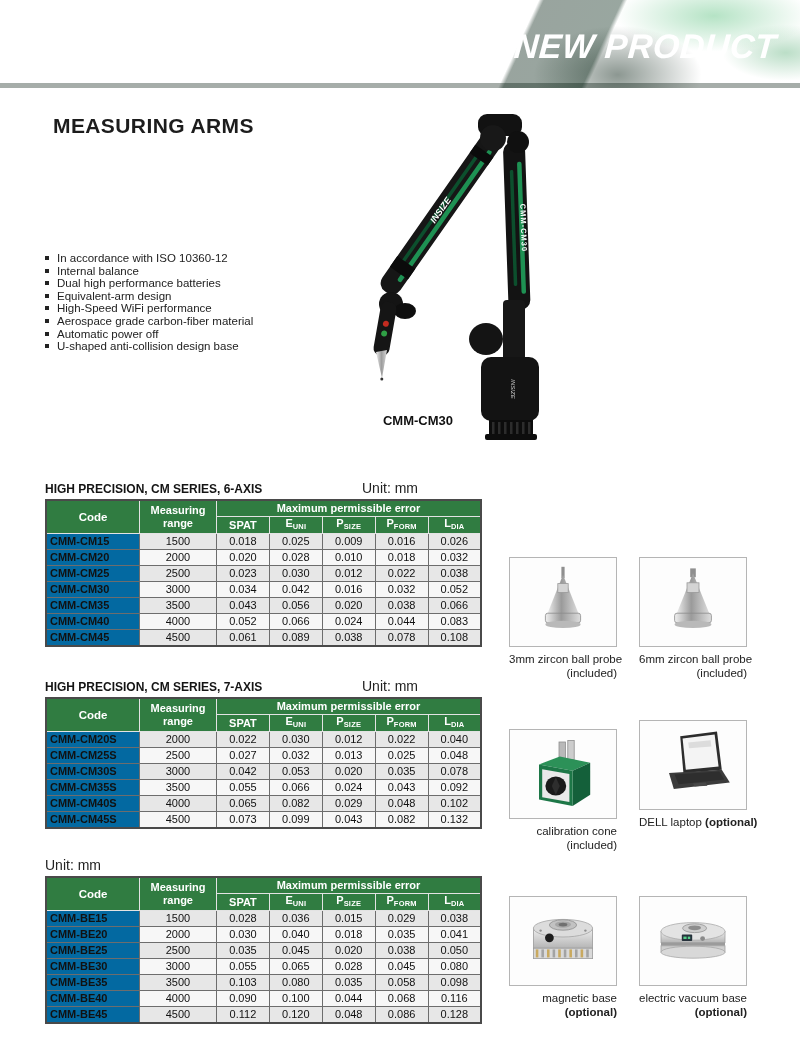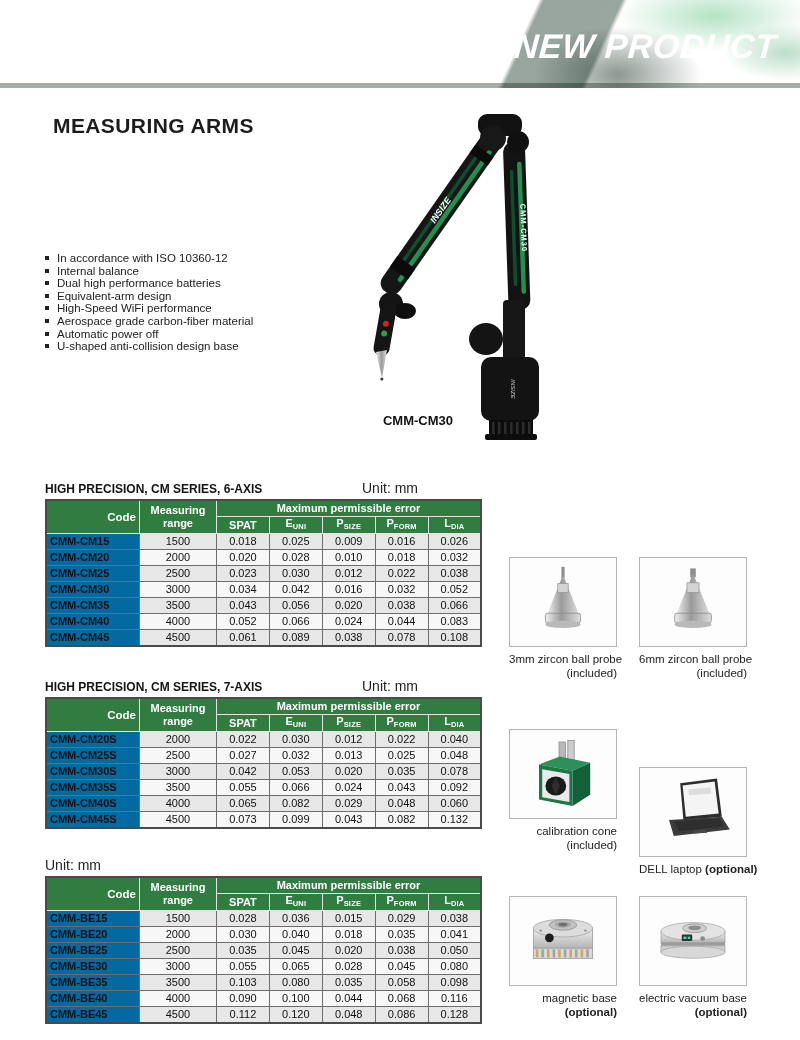--- a/index.html
+++ b/index.html
@@ -36,34 +36,34 @@
   
   .table-section{position:absolute;left:45px;width:373px;}
   .t1{top:480px}.t2{top:678px}.t3{top:857px}
   .sec-head{display:flex;justify-content:space-between;align-items:flex-end;margin-bottom:3px;}
   .sec-title{font-size:12px;font-weight:bold;color:#141414;}
   .sec-unit{font-size:14px;color:#222;}
   table.spec{border-collapse:collapse;width:437px;table-layout:fixed;font-size:11px;border:2px solid #4a4a4a;}
   table.spec th,table.spec td{padding:0 3px;height:15px;line-height:13px;overflow:hidden;}
   table.spec td{border:1px solid #6d6d6d;}
   table.spec thead th{background:#307c41;color:#fff;font-weight:bold;border:1px solid #e3e3e3;}
-  .h-code{width:86px;text-align:right;padding-left:8px;font-size:11.5px;}
+  .h-code{width:86px;text-align:center;padding-left:8px;font-size:11.5px;}
   .h-range{width:70px;text-align:center;}
   .h-mpe{text-align:center;height:14px;}
   .h-sub{text-align:center;height:14px;}
   .h-sub sub{font-size:7.5px;vertical-align:-2px;letter-spacing:.2px;}
   .c-code{background:#0369a1;font-weight:bold;text-align:left;padding-left:8px;color:#111;}
   .c-range,.c-val{text-align:center;color:#111;}
   tbody tr:nth-child(odd) .c-range,tbody tr:nth-child(odd) .c-val{background:#e7e7e7;}
   tbody tr:nth-child(even) .c-range,tbody tr:nth-child(even) .c-val{background:#f7f7f7;}
 
   
   .acc{position:absolute;width:108px;text-align:right;font-size:11.5px;color:#222;}
   .a0{left:509px;top:557px}.a1{left:639px;top:557px}
-  .a2{left:509px;top:729px}.a3{left:639px;top:767px}
+  .a2{left:509px;top:729px}.a3{left:639px;top:720px}
   .a4{left:509px;top:896px}.a5{left:639px;top:896px}
   .acc .box{width:106px;height:88px;border:1px solid #b5b5b5;background:#fdfdfd;
     display:flex;align-items:center;justify-content:center;}
   .acc .cap{margin-top:5px;line-height:14px;white-space:nowrap;}
   .bold{font-weight:bold;}
 </style>
 </head>
 <body>
 
 <div class="page">
@@ -294,21 +294,21 @@
               <td class="c-val">0.043</td>
               <td class="c-val">0.092</td>
             </tr>
             <tr>
               <td class="c-code">CMM-CM40S</td>
               <td class="c-range">4000</td>
               <td class="c-val">0.065</td>
               <td class="c-val">0.082</td>
               <td class="c-val">0.029</td>
               <td class="c-val">0.048</td>
-              <td class="c-val">0.060</td>
+              <td class="c-val">0.102</td>
             </tr>
             <tr>
               <td class="c-code">CMM-CM45S</td>
               <td class="c-range">4500</td>
               <td class="c-val">0.073</td>
               <td class="c-val">0.099</td>
               <td class="c-val">0.043</td>
               <td class="c-val">0.082</td>
               <td class="c-val">0.132</td>
             </tr>

